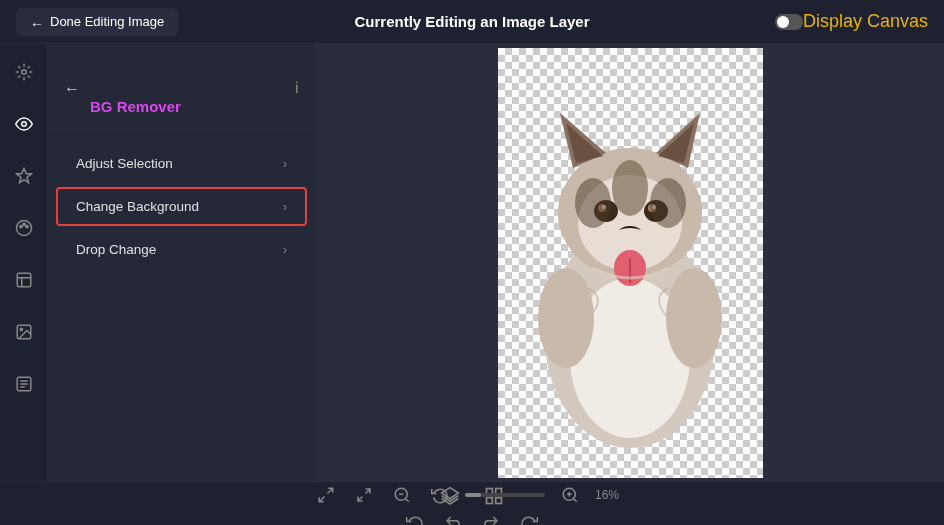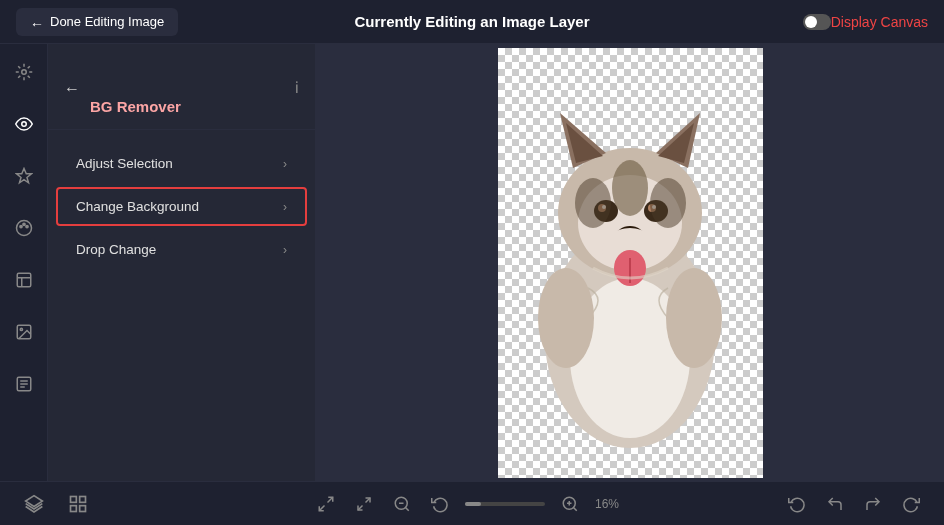--- a/index.html
+++ b/index.html
@@ -45,22 +45,22 @@
       font-weight: 700;
       color: #fff;
       position: absolute;
       left: 50%;
       transform: translateX(-50%);
     }
     .display-canvas {
       display: flex;
       align-items: center;
       gap: 0;
-      font-size: 14px;
-      color: #ef4444;
+      font-size: 18px;
+      color: #eab308;
     }
     .toggle-switch {
       width: 28px;
       height: 16px;
       background: #555;
       border-radius: 8px;
       position: relative;
       cursor: pointer;
     }
     .toggle-switch::after {
@@ -126,21 +126,21 @@
       border: none;
       color: #ccc;
       cursor: pointer;
       font-size: 16px;
       display: flex;
       align-items: center;
     }
     .panel-title {
       font-size: 15px;
       font-weight: 600;
-      color: #fca5a5;
+      color: #d946ef;
       flex: 1;
       margin-top: 40px;
     }
     .panel-info-btn {
       background: none;
       border: none;
       color: #888;
       cursor: pointer;
       font-size: 16px;
       display: flex;
@@ -241,20 +241,21 @@
     
     .bottom-toolbar {
       height: 44px;
       background: #1e2130;
       border-top: 1px solid #2a2d3e;
       display: flex;
       align-items: center;
       justify-content: space-between;
       padding: 0 20px;
       flex-shrink: 0;
+      flex-direction: column;
     }
     .bottom-left {
       display: flex;
       align-items: center;
       gap: 16px;
     }
     .bottom-center {
       display: flex;
       align-items: center;
       gap: 12px;

